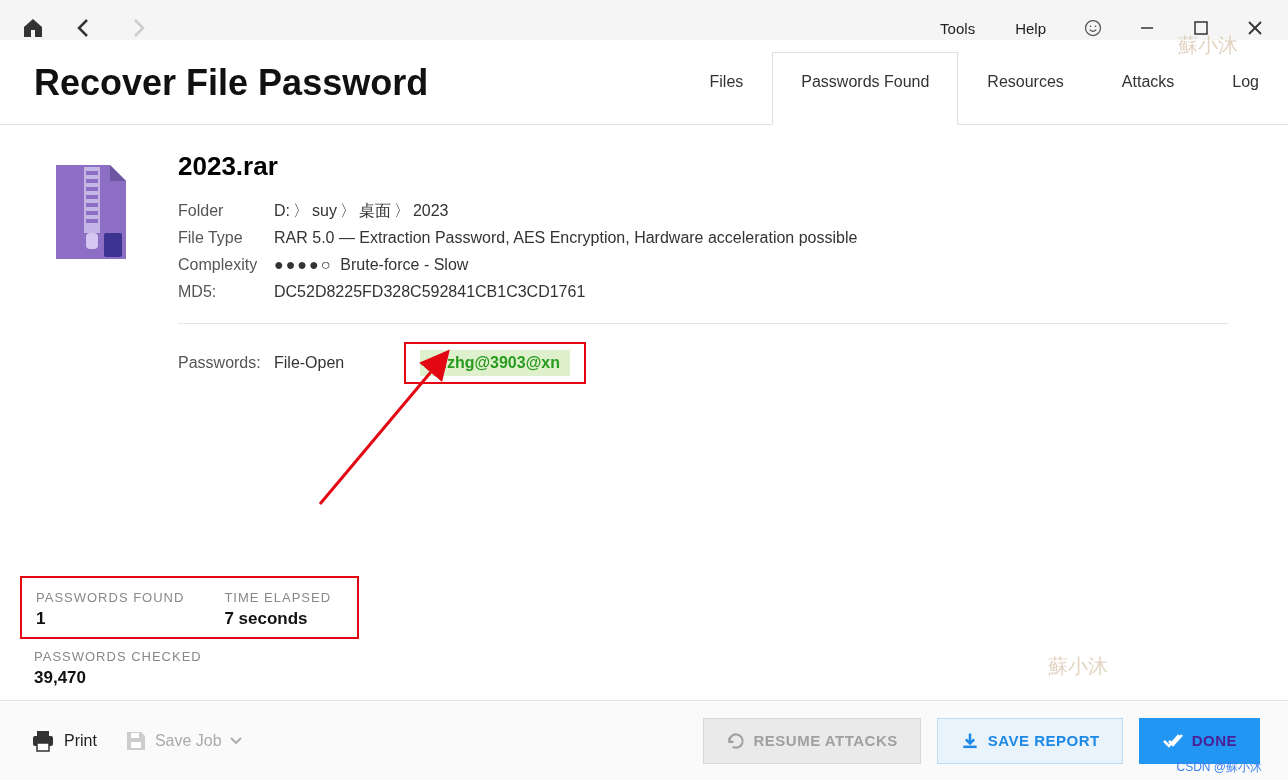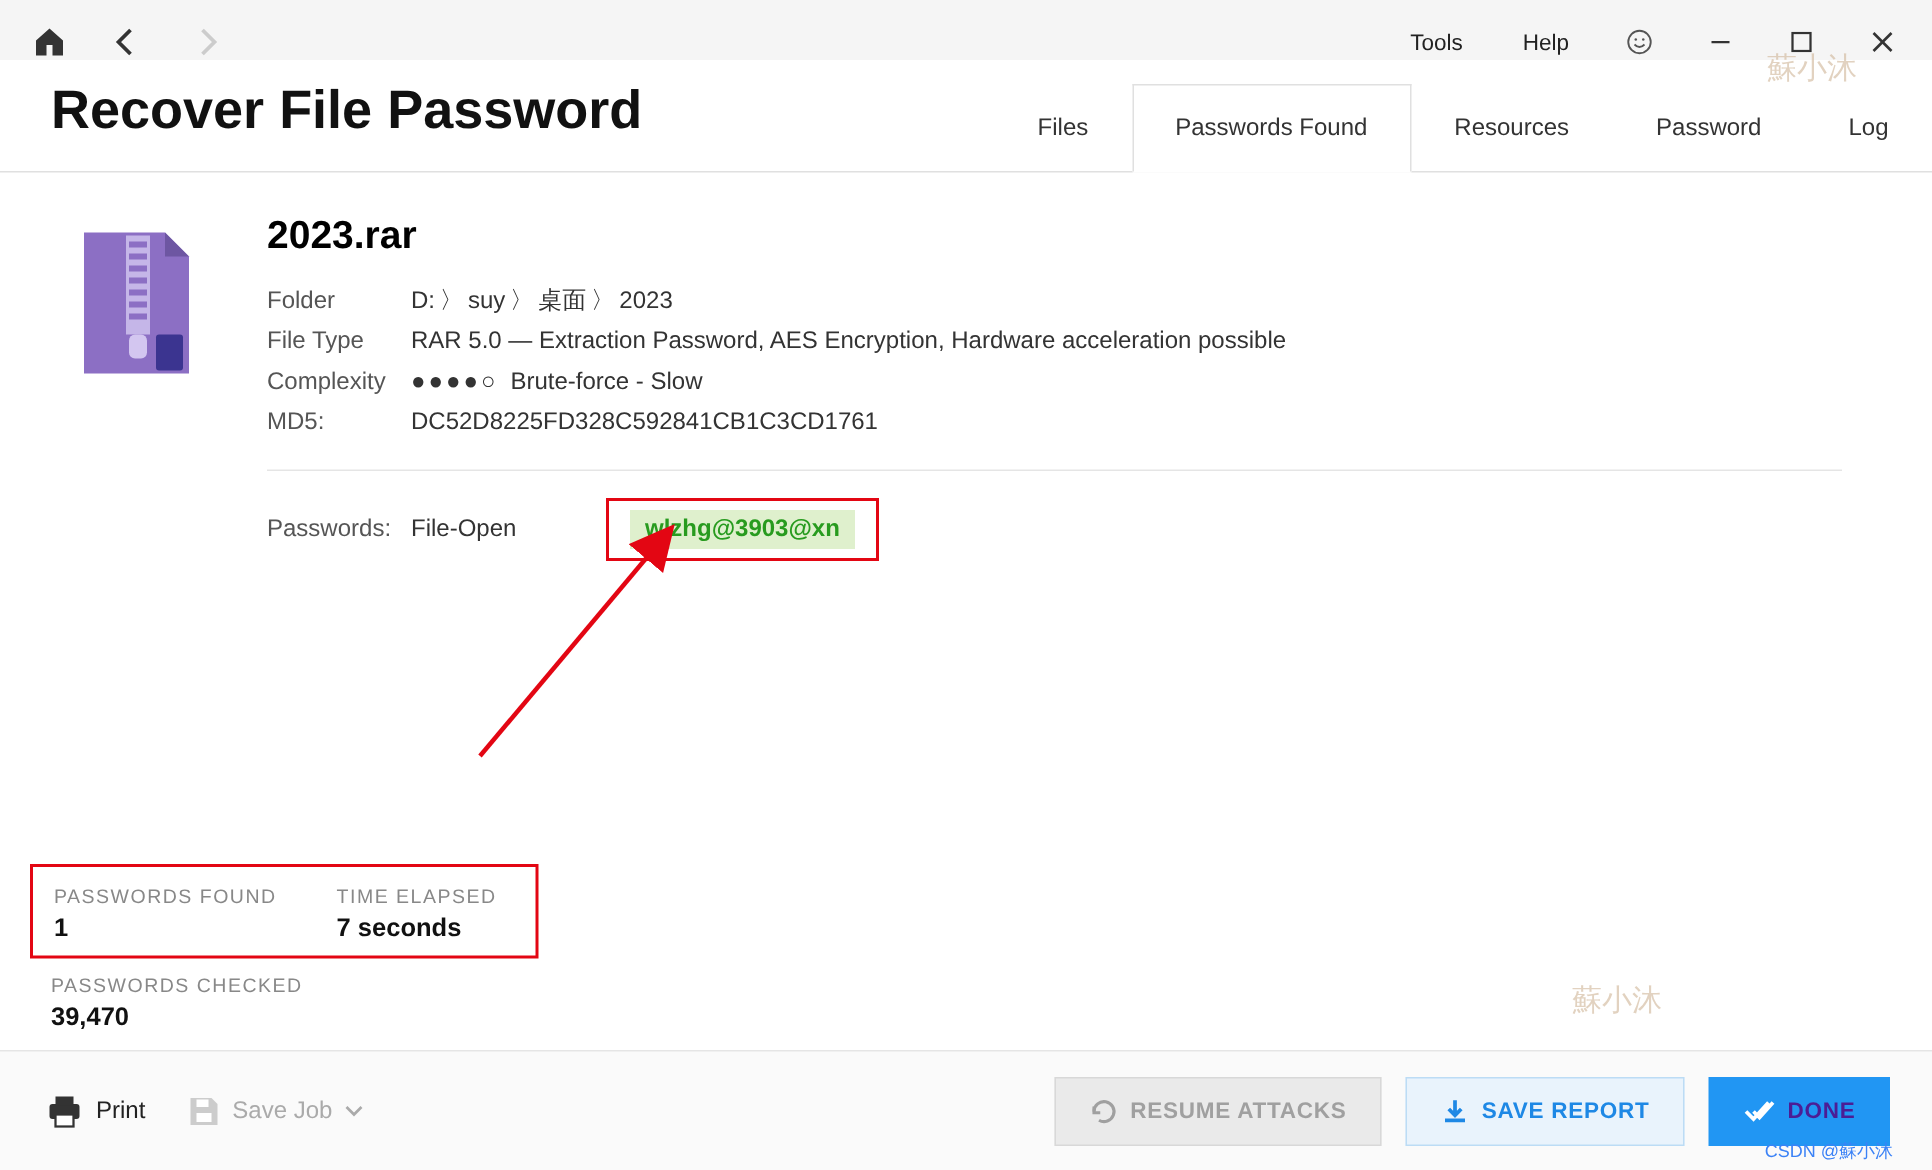--- a/index.html
+++ b/index.html
@@ -15,21 +15,21 @@
 .title-bar .nav-icons { display: flex; gap: 26px; align-items: center; }
 .title-bar .right { margin-left: auto; display: flex; align-items: center; gap: 8px; padding-right: 10px; }
 .title-bar .menu-item { font-size: 15px; color: #222; padding: 6px 16px; cursor: pointer; }
 .title-bar .win-btn { width: 46px; height: 40px; display: flex; align-items: center; justify-content: center; cursor: pointer; }
 
 
 .header-row { display: flex; align-items: flex-end; padding: 12px 0 0 34px; border-bottom: 1px solid #e0e0e0; }
 .page-title { font-size: 36px; font-weight: 700; color: #111; padding-bottom: 20px; padding-right: 40px; }
 .tabs { display: flex; margin-left: auto; }
 .tab {
-  padding: 20px 28px 19px;
+  padding: 20px 28px 33px;
   font-size: 16px;
   color: #333;
   cursor: pointer;
   border: 1px solid transparent;
   border-bottom: none;
   margin-bottom: -1px;
 }
 .tab.active {
   border: 1px solid #e0e0e0;
   border-bottom: 1px solid #fff;
@@ -167,21 +167,21 @@
     </span>
   </div>
 </div>
 
 <div class="header-row">
   <div class="page-title">Recover File Password</div>
   <div class="tabs">
     <div class="tab">Files</div>
     <div class="tab active">Passwords Found</div>
     <div class="tab">Resources</div>
-    <div class="tab">Password</div>
+    <div class="tab">Attacks</div>
     <div class="tab">Log</div>
   </div>
 </div>
 
 <div class="content">
   <div class="file-icon">
     <svg width="82" height="102" viewBox="0 0 82 102">
       <path d="M6 4 L60 4 L76 20 L76 98 L6 98 Z" fill="#8c6fc4"></path>
       <path d="M60 4 L76 20 L60 20 Z" fill="#6d56a2"></path>
       <rect x="34" y="6" width="16" height="66" fill="#c5b6e8"></rect>

